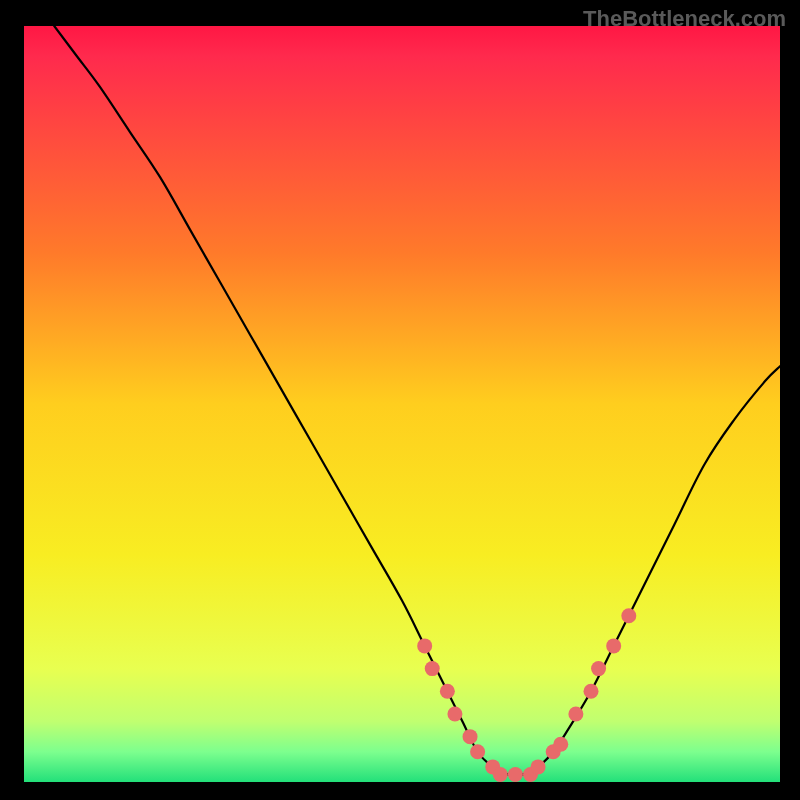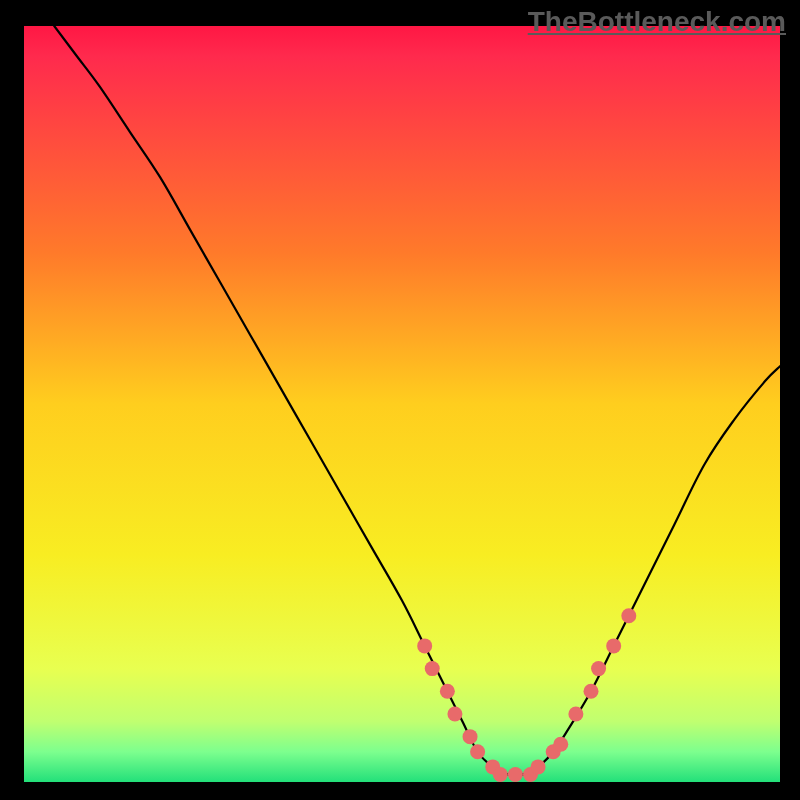--- a/index.html
+++ b/index.html
@@ -2,25 +2,24 @@
 <html><head>
 <meta charset="utf-8">
 <style>
   * { margin: 0; padding: 0; box-sizing: border-box; }
   body { background: #000; width: 800px; height: 800px; overflow: hidden; position: relative; }
   .attribution {
     position: absolute;
     top: 6px;
     right: 14px;
     font-family: Arial, Helvetica, sans-serif;
-    font-size: 28px;
+    font-size: 22px;
     font-weight: bold;
     color: #5a5a5a;
     z-index: 10;
-    text-decoration: underline;
   }
   .chart-wrap {
     position: absolute;
     left: 24px;
     top: 26px;
     width: 756px;
     height: 756px;
     background: #000;
   }
   .plot-bg {

